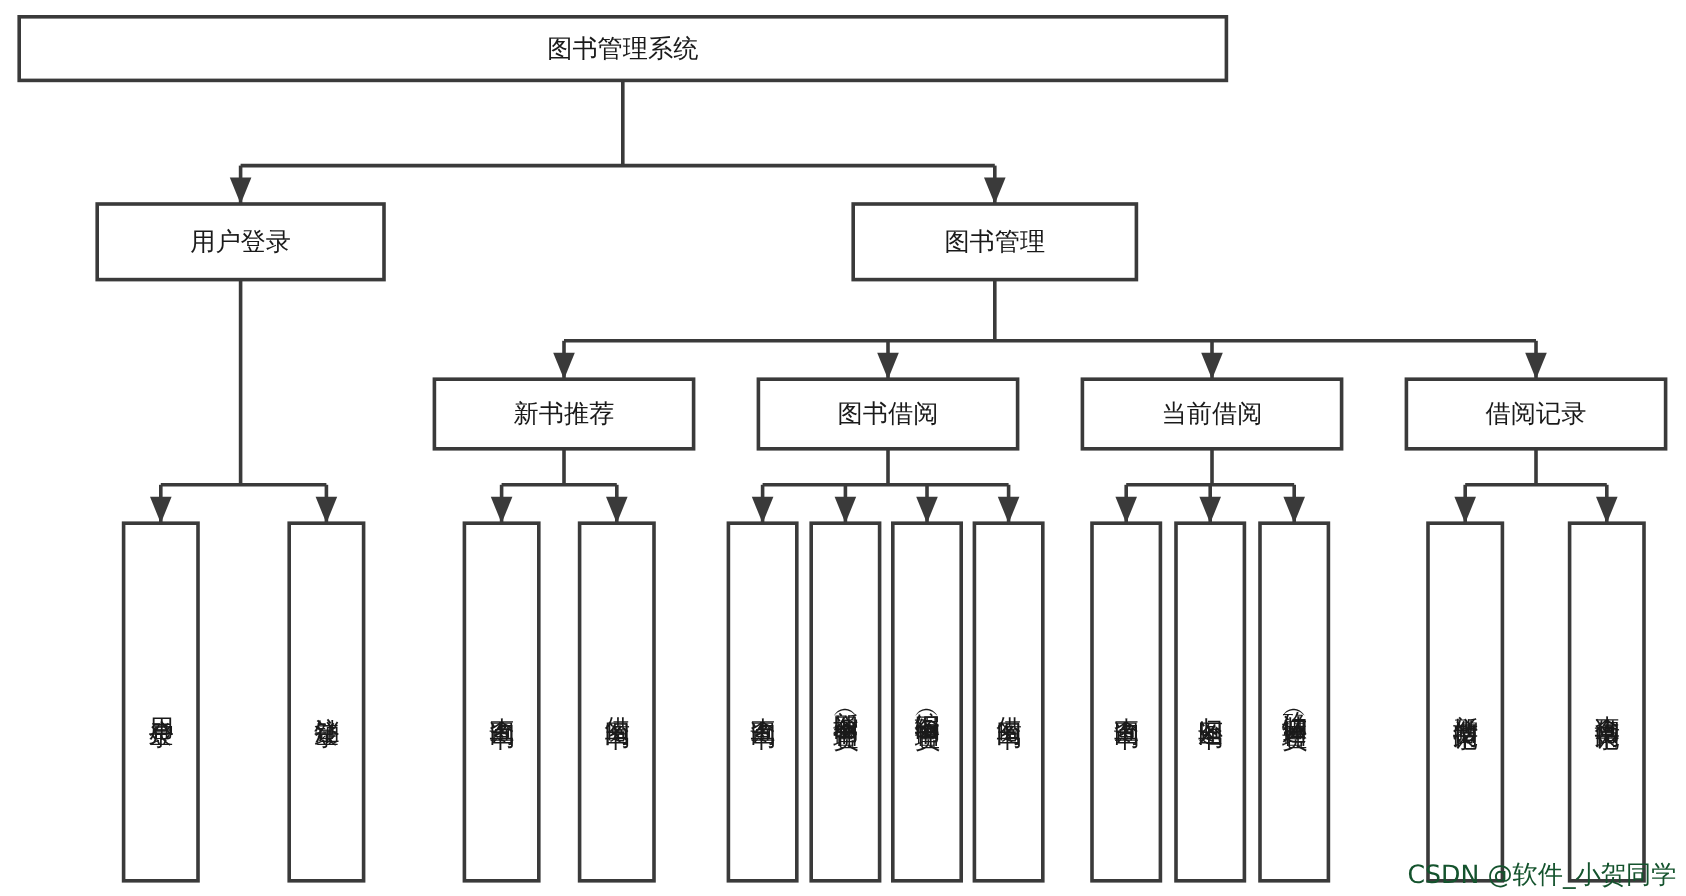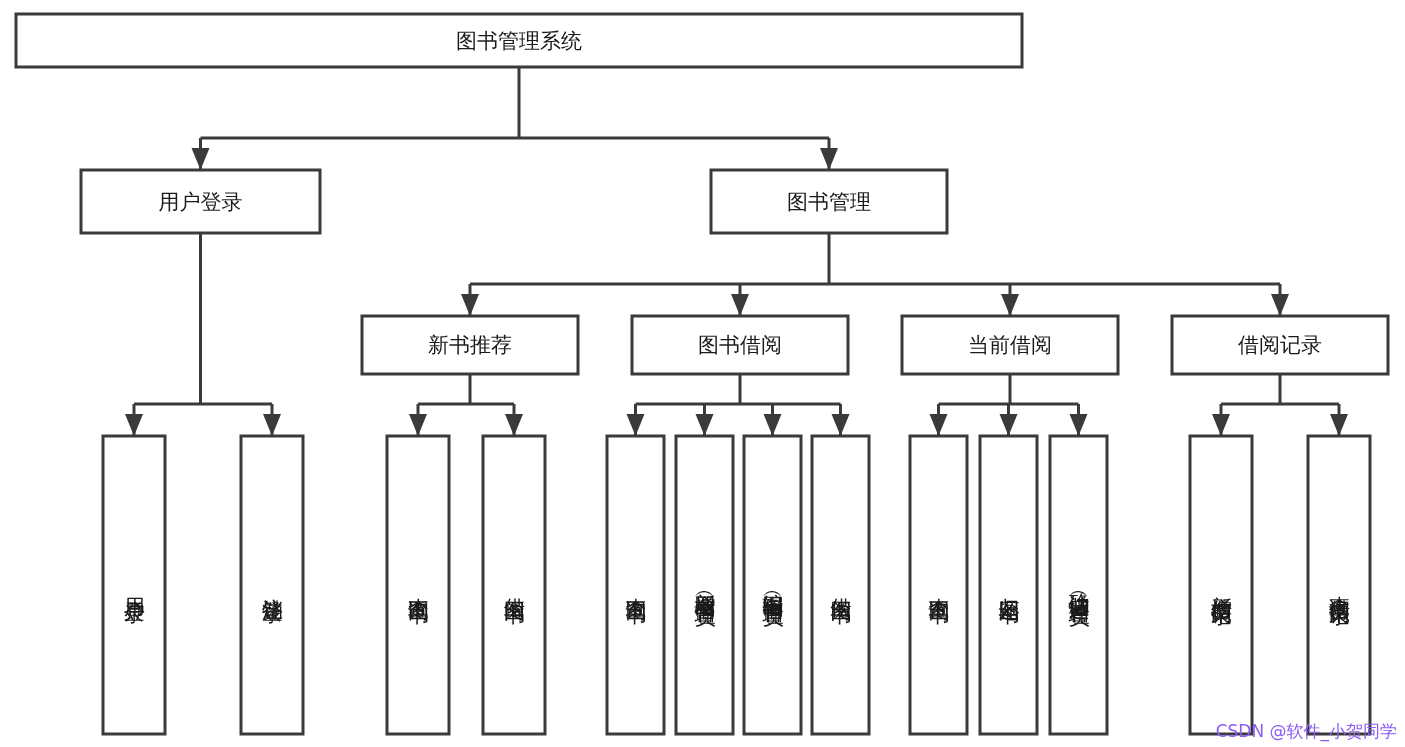--- a/index.html
+++ b/index.html
@@ -58,22 +58,22 @@
     align-items: center;
     justify-content: center;
     white-space: nowrap;
     pointer-events: none;
   }
   .watermark {
     position: absolute;
     right: 8px;
     bottom: 4px;
     font-family: "DejaVu Sans", "Liberation Sans", sans-serif;
-    font-size: 17px;
-    color: #8b5cf6;
+    font-size: 21px;
+    color: #14532d;
     white-space: nowrap;
   }
 </style>
 </head>
 <body>
 
 <div id="stage">
   <svg id="diagram" viewBox="0 0 1405 747">
     <g id="edges-layer">
         <polyline points="519,67 519,138" class="connector"></polyline>

